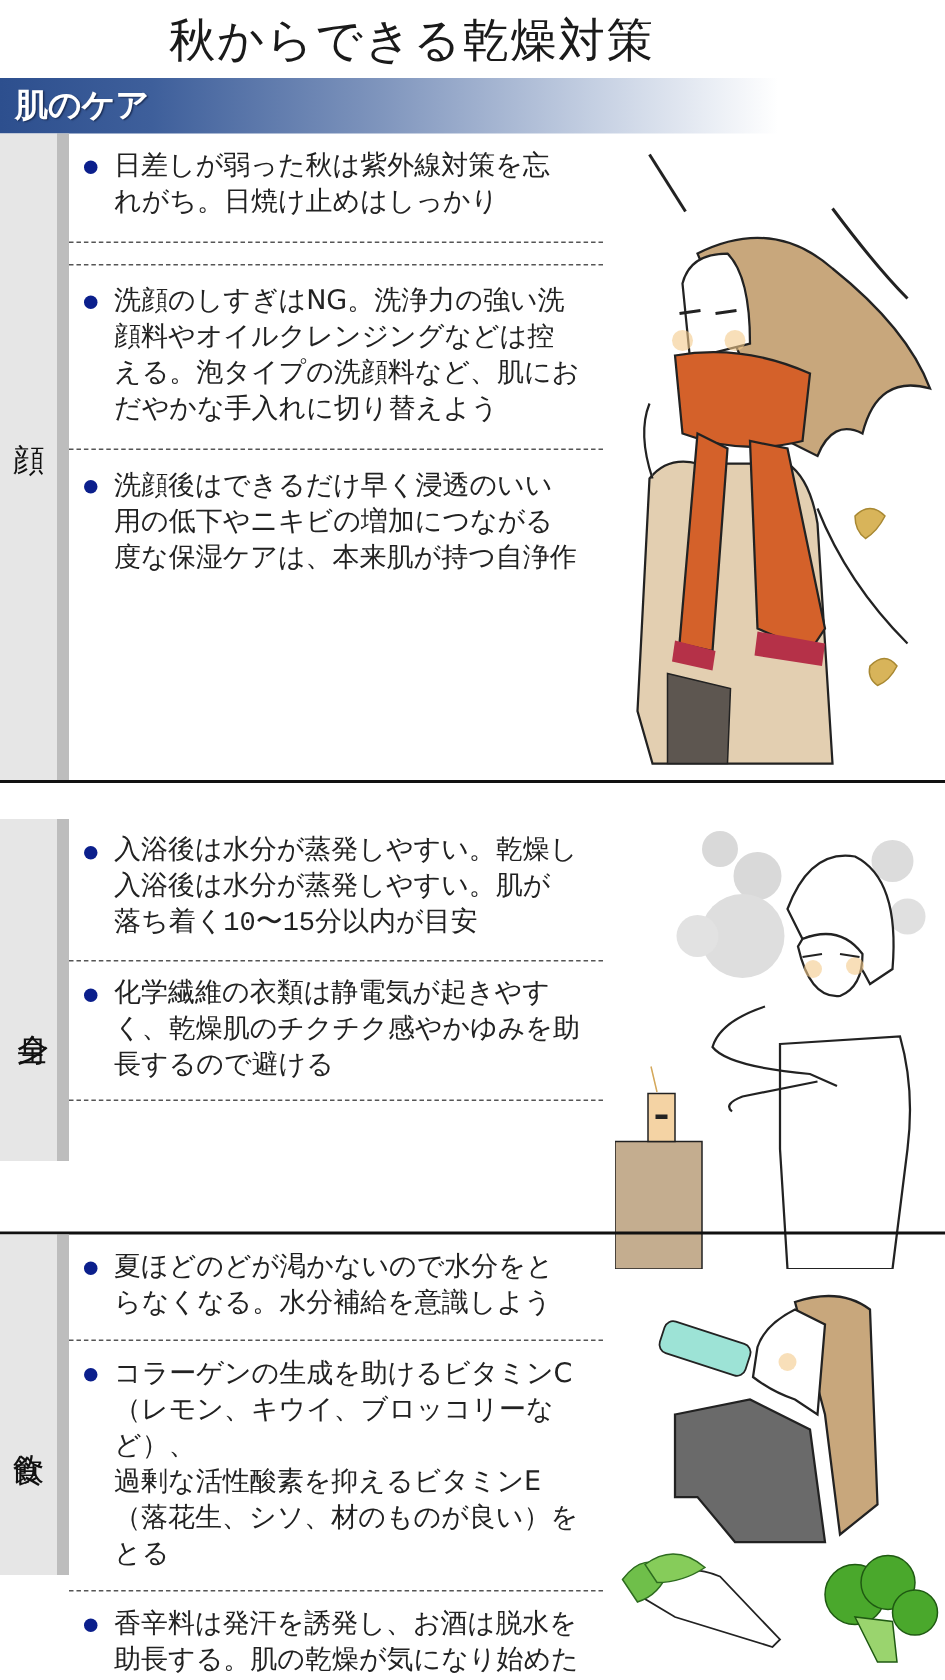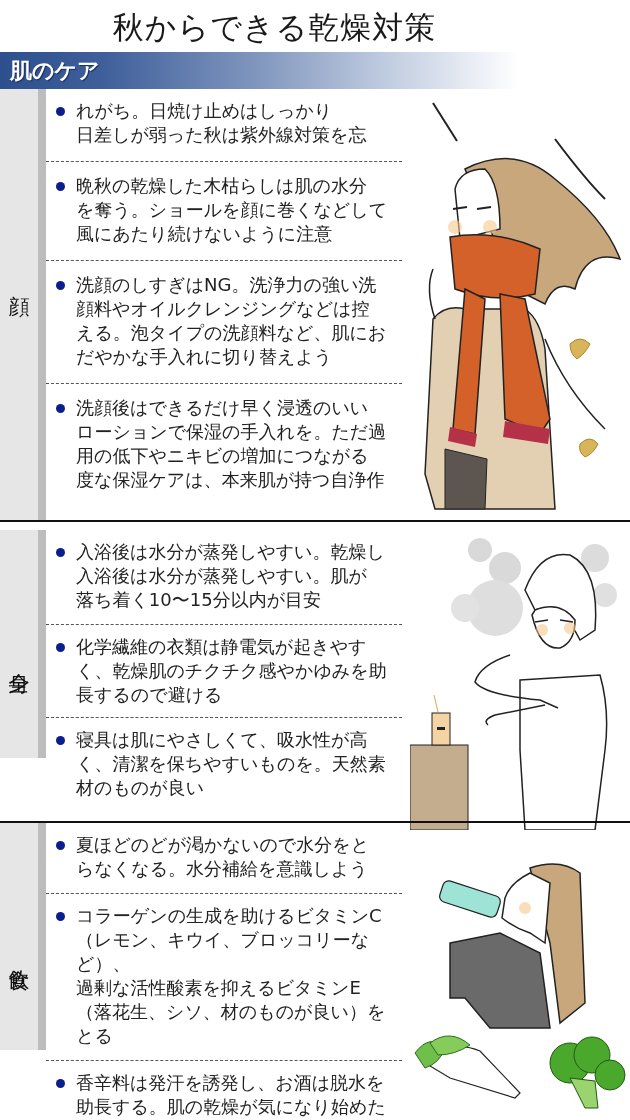--- a/index.html
+++ b/index.html
@@ -32,43 +32,36 @@
   <span class="band-label">肌のケア</span>
 </div>
 
 <div class="section" style="top:89px;height:432px;">
   <div class="cat"></div>
   <div class="cat-stripe"></div>
   <div class="cat-label" style="top:205px;">顔</div>
   <div class="items" style="top:10px;">
     <div class="item" style="height:54px;">
       <span class="bullet" style="top:8px;"></span>
+      <div>日差しが弱った秋は紫外線対策を忘</div>
       <div>れがち。日焼け止めはしっかり</div>
-      <div>日差しが弱った秋は紫外線対策を忘</div>
     </div>
     <div class="sep" style="margin-top:8px;margin-bottom:12px;"></div>
-    <div class="item">
-      <span class="bullet" style="top:8px;"></span>
-      <div>晩秋の乾燥した木枯らしは肌の水分</div>
-      <div>を奪う。ショールを顔に巻くなどして</div>
-      <div>風にあたり続けないように注意</div>
-    </div>
     <div class="sep" style="margin-top:14px;margin-bottom:12px;"></div>
     <div class="item">
       <span class="bullet" style="top:8px;"></span>
       <div>洗顔のしすぎはNG。洗浄力の強い洗</div>
       <div>顔料やオイルクレンジングなどは控</div>
       <div>える。泡タイプの洗顔料など、肌にお</div>
       <div>だやかな手入れに切り替えよう</div>
     </div>
     <div class="sep" style="margin-top:14px;margin-bottom:12px;"></div>
     <div class="item">
       <span class="bullet" style="top:8px;"></span>
       <div>洗顔後はできるだけ早く浸透のいい</div>
-      <div>ローションで保湿の手入れを。ただ過</div>
       <div>用の低下やニキビの増加につながる</div>
       <div>度な保湿ケアは、本来肌が持つ自浄作</div>
     </div>
   </div>
 
   <svg class="illus" style="left:405px;top:0;" width="225" height="430" viewBox="0 0 225 430">
     <path d="M28 14 L52 52" stroke="#222" stroke-width="2" fill="none"></path>
     <path d="M150 50 Q180 90 200 110" stroke="#222" stroke-width="2" fill="none"></path>
     <path d="M140 250 Q160 300 200 340" stroke="#222" stroke-width="1.5" fill="none"></path>
     <path d="M60 80 Q110 55 150 90 Q200 130 215 170 Q180 160 170 200 Q150 190 140 215 L110 200 Z" fill="#c8a77c" stroke="#222" stroke-width="1.5"></path>
@@ -84,47 +77,41 @@
     <path d="M100 332 L145 340 L143 355 L98 348 Z" fill="#b53148"></path>
     <path d="M40 360 L40 420 L80 420 L82 370 Z" fill="#5d5650" stroke="#222" stroke-width="1"></path>
     <path d="M28 180 Q20 200 30 230" stroke="#222" stroke-width="1.5" fill="#ffffff"></path>
     <path d="M165 255 Q175 245 185 255 Q180 265 172 270 Q165 265 165 255 Z" fill="#d8b45a" stroke="#a88832" stroke-width="1"></path>
     <path d="M175 355 Q185 345 193 355 Q188 365 180 368 Q173 363 175 355 Z" fill="#d8b45a" stroke="#a88832" stroke-width="1"></path>
   </svg>
 </div>
 
 <div class="hline" style="top:520px;"></div>
 
-<div class="section" style="top:530px;height:228px;">
+<div class="section" style="top:546px;height:228px;font-family:Liberation Mono, monospace;">
   <div class="cat"></div>
   <div class="cat-stripe"></div>
   <div class="cat-label" style="top:126px;">
     <div style="writing-mode:vertical-rl;margin:0 auto;">全身</div>
   </div>
   <div class="items" style="top:10px;">
     <div class="item">
       <span class="bullet" style="top:8px;"></span>
       <div>入浴後は水分が蒸発しやすい。乾燥し</div>
       <div>入浴後は水分が蒸発しやすい。肌が</div>
       <div>落ち着く10〜15分以内が目安</div>
     </div>
     <div class="sep" style="margin-top:12px;margin-bottom:10px;"></div>
     <div class="item">
       <span class="bullet" style="top:8px;"></span>
       <div>化学繊維の衣類は静電気が起きやす</div>
       <div>く、乾燥肌のチクチク感やかゆみを助</div>
       <div>長するので避ける</div>
     </div>
     <div class="sep" style="margin-top:10px;margin-bottom:10px;"></div>
-    <div class="item">
-      <span class="bullet" style="top:8px;"></span>
-      <div>寝具は肌にやさしくて、吸水性が高</div>
-      <div>く、清潔を保ちやすいものを。天然素</div>
-      <div>材のものが良い</div>
-    </div>
   </div>
 
   <svg class="illus" style="left:410px;top:0;" width="220" height="300" viewBox="0 0 220 300">
     <circle cx="70" cy="20" r="12" fill="#d9d9d9"></circle>
     <circle cx="95" cy="38" r="16" fill="#d9d9d9"></circle>
     <circle cx="85" cy="78" r="28" fill="#dedede"></circle>
     <circle cx="55" cy="78" r="14" fill="#e2e2e2"></circle>
     <circle cx="185" cy="28" r="14" fill="#dcdcdc"></circle>
     <circle cx="195" cy="65" r="12" fill="#e0e0e0"></circle>
     <path d="M115 60 Q130 20 160 25 Q190 40 185 100 L170 110 Q150 70 125 80 Z" fill="#ffffff" stroke="#222" stroke-width="1.5"></path>

